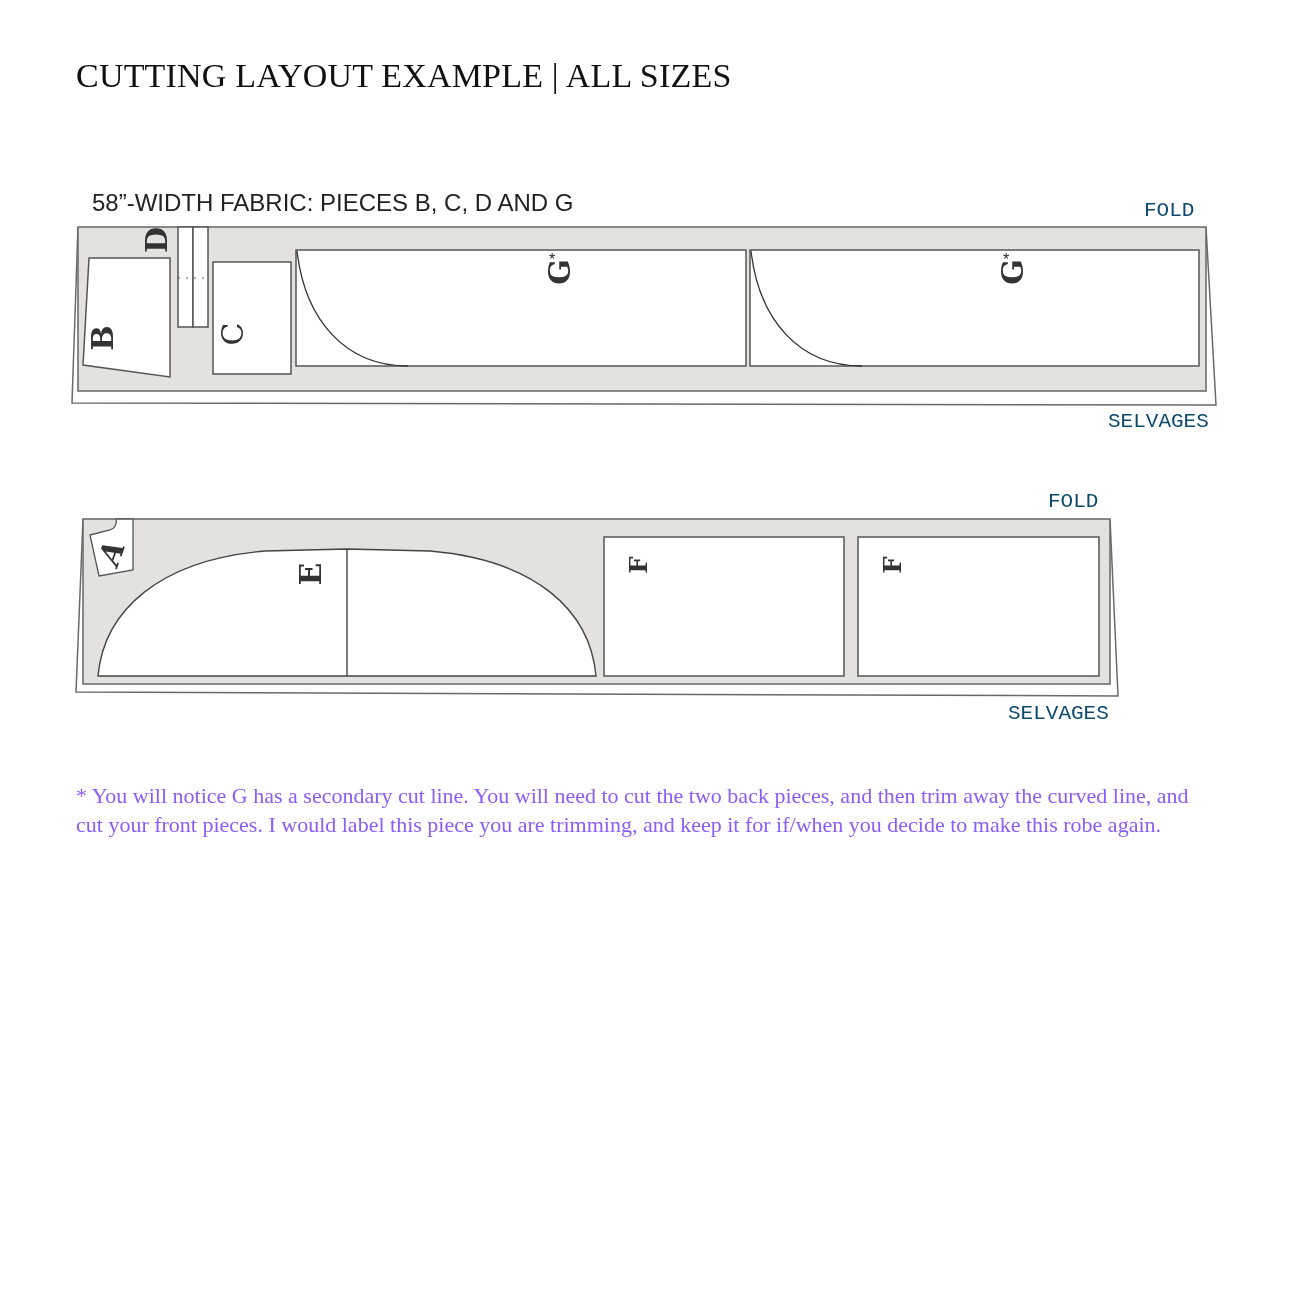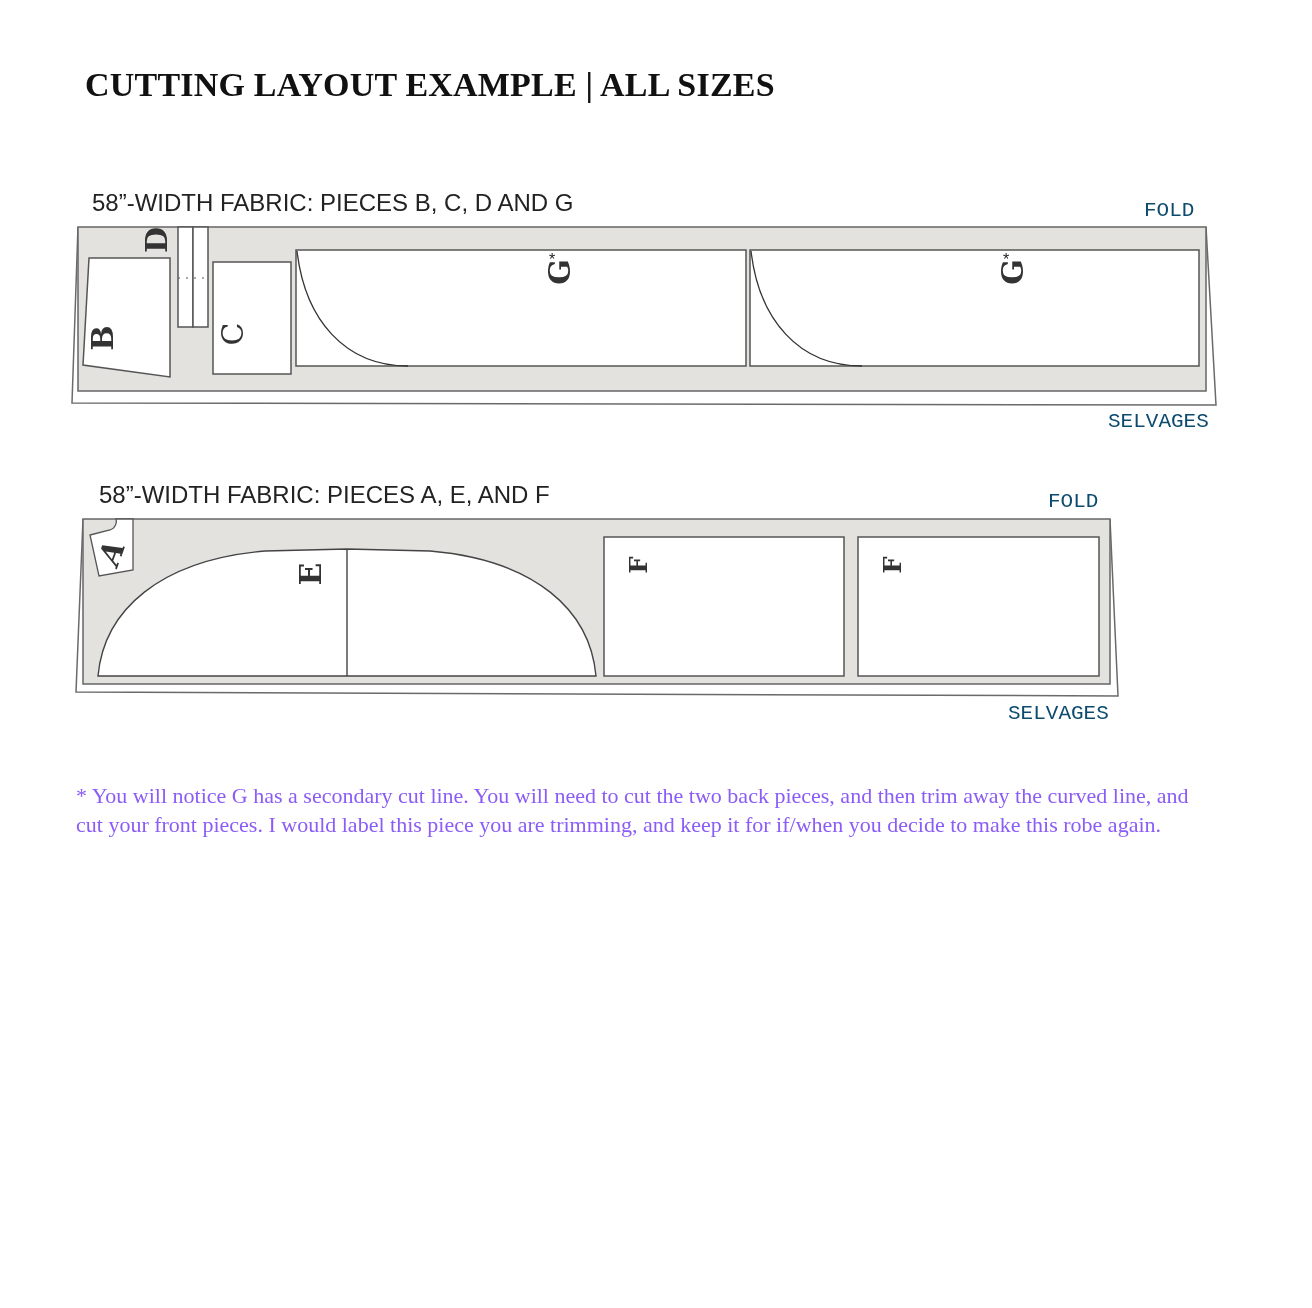--- a/index.html
+++ b/index.html
@@ -14,23 +14,23 @@
       overflow: hidden;
       font-family: "Liberation Serif", "DejaVu Serif", serif;
       color: #111111;
     }
     .page-title {
       position: absolute;
       left: 76px;
       top: 56px;
       font-family: "Liberation Serif", "DejaVu Serif", serif;
       font-size: 34px;
-      font-weight: bold;
+      font-weight: normal;
       letter-spacing: 0.2px;
-      margin: 9px;
+      margin: 0;
       line-height: 40px;
       white-space: nowrap;
     }
     .diagram {
       position: absolute;
       left: 0;
       width: 1312px;
     }
     .diagram svg {
       position: absolute;
@@ -119,21 +119,20 @@
   <div class="piece-label" style="left:88px;top:320px;transform:rotate(-90deg);">B</div>
   <div class="piece-label" style="left:142px;top:222px;transform:rotate(-90deg);">D</div>
   <div class="piece-label" style="left:218px;top:316px;transform:rotate(-90deg);font-weight:normal;">C</div>
   <div class="asterisk" style="left:549px;top:252px;">*</div>
   <div class="piece-label" style="left:545px;top:254px;transform:rotate(-90deg);">G</div>
   <div class="asterisk" style="left:1003px;top:252px;">*</div>
   <div class="piece-label" style="left:998px;top:254px;transform:rotate(-90deg);">G</div>
 </div>
 
 <div class="diagram" style="top:0;height:740px;">
-  <div class="diagram-heading" style="left:91px;top:481px;">58”-WIDTH FABRIC: PIECES A, E, AND F</div>
   <div class="edge-label" style="left:1048px;top:491px;">FOLD</div>
   <div class="edge-label" style="left:1008px;top:703px;">SELVAGES</div>
 
   <svg width="1312" height="740">
 
     <path d="M83,519 L76,692 L1118,696 L1110,519" fill="#ffffff" stroke="#6a6a6a" stroke-width="1.5"></path>
 
     <rect x="83" y="519" width="1027" height="165" fill="#e3e2df" stroke="#666666" stroke-width="1.5"></rect>
 
     <path d="M90,535 L110,530 C116,528 117,522 116,519 L133,519 L133,570 L99,576 Z" fill="#ffffff" stroke="#555555" stroke-width="1.3"></path>

